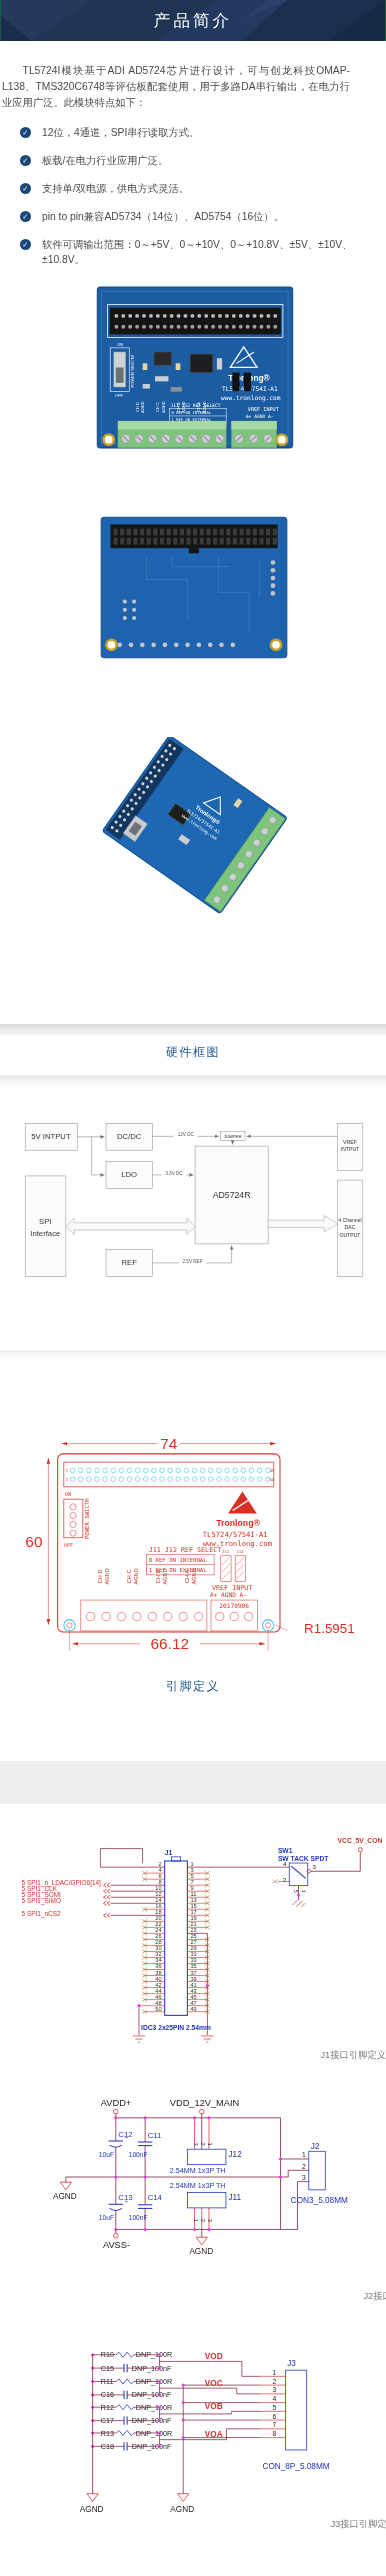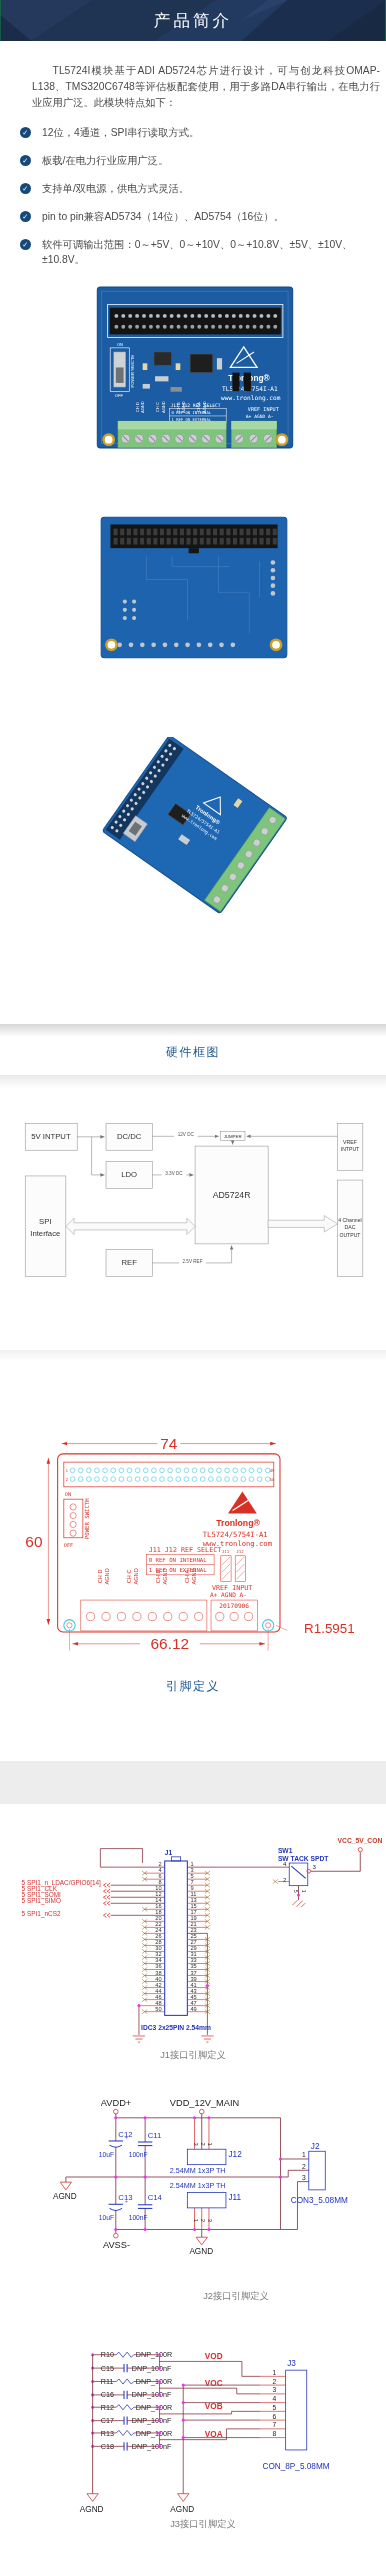--- a/index.html
+++ b/index.html
@@ -4,37 +4,37 @@
 <style>
   html,body{margin:0;padding:0;background:#fff;}
   body{font-family:"Liberation Sans","DejaVu Sans",sans-serif;}
   #page{position:relative;width:386px;height:3497px;margin:0 auto;background:#fff;overflow:hidden;}
   .abs{position:absolute;}
   
   .hero{top:0;left:0;width:386px;height:41px;background:#15803d;overflow:hidden;}
   .hero h1{position:absolute;left:0;top:50%;transform:translateY(-50%);width:100%;margin:0;text-align:center;
            color:#fff;font-size:16.5px;font-weight:500;letter-spacing:3.1px;}
   
-  .intro{top:63px;left:32px;width:348px;margin:0;font-size:10.3px;line-height:16px;color:#4a4a4a;
+  .intro{top:63px;left:2px;width:348px;margin:0;font-size:10.3px;line-height:16px;color:#4a4a4a;
          text-indent:2em;text-align:justify;}
   .features{top:125px;left:0;width:386px;margin:0;padding:0;list-style:none;}
   .features li{position:relative;margin:0 0 12.4px 0;padding-left:42px;min-height:15.5px;
                font-size:10.3px;line-height:15.5px;color:#4a4a4a;}
   .fcheck{position:absolute;left:19.6px;top:2.1px;width:11.3px;height:11.3px;border-radius:50%;background:#16497a;
           color:#fff;font-size:7.2px;line-height:11.3px;text-align:center;font-weight:bold;}
   .pre{white-space:pre-line;}
   
   .band{left:0;width:386px;}
   .b1{top:1024px;height:13.4px;background:linear-gradient(#d8d8d8,#fff);}
   .b2{top:1075px;height:13.4px;background:linear-gradient(#e9e9e9,#fff);}
   .b3{top:1350px;height:11.3px;background:linear-gradient(#f0f0f0,#fff);}
   .sec-title{left:0;width:386px;margin:0;text-align:center;font-size:12px;font-weight:500;letter-spacing:1.5px;}
   .blue{color:#1e5a8e;}
   .pins-band{top:1761px;height:43px;background:#ededed;}
-  .sch-caption{left:0;width:386px;text-align:center;font-size:9.3px;color:#7a7a7a;}
+  .sch-caption{left:0;width:386px;text-align:right;font-size:9.3px;color:#7a7a7a;}
   svg text{font-family:"Liberation Sans","DejaVu Sans",sans-serif;}
   .monot{font-family:"DejaVu Sans Mono","Liberation Mono",monospace;}
 </style>
 </head>
 <body>
 
 <div id="page">
 
   <header class="hero abs">
     <svg width="386" height="41" viewBox="0 0 750 80">

